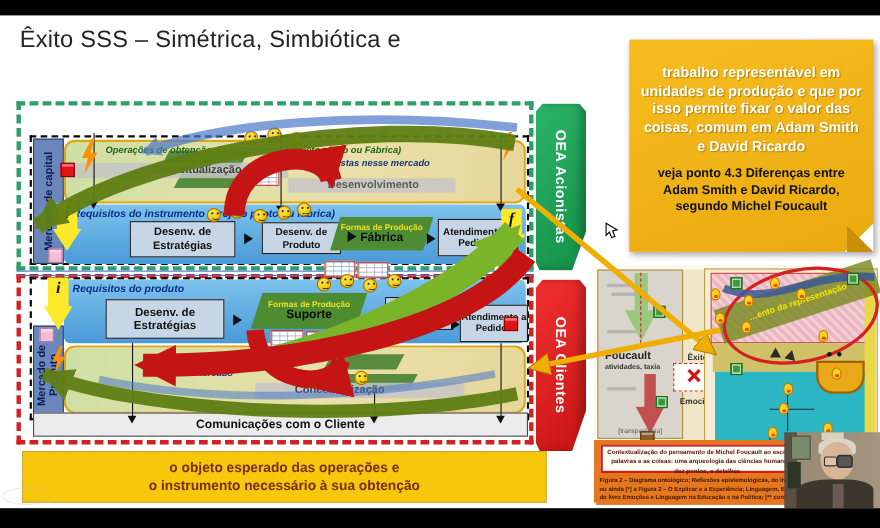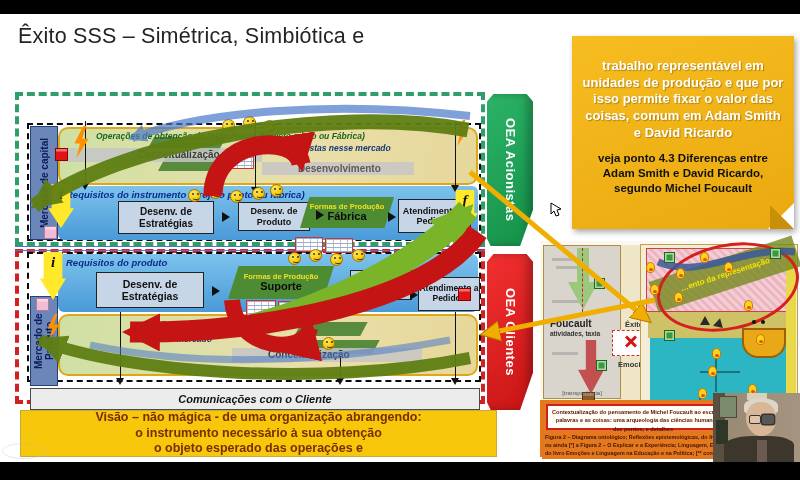--- a/index.html
+++ b/index.html
@@ -174,21 +174,21 @@
   <div class="band-g" style="left:58px;top:314px;width:420px;height:62px;"></div>
   <div class="greenband" style="left:298px;top:322px;width:66px;height:14px;"></div>
   <div class="greenband" style="left:310px;top:340px;width:66px;height:14px;"></div>
   <div class="ops" style="left:160px;top:319px;width:300px;">Operações de obtenção do Produto</div>
   <div class="grp" style="left:150px;top:334px;">nesse mercado</div>
   <div class="graystrip" style="left:232px;top:348px;width:190px;height:14px;"></div>
   <div class="lbl" style="left:268px;top:349px;">Conceitualização</div>
   <div class="mkt" style="left:30px;top:296px;width:26px;height:88px;">
     <span>Mercado de Produto</span>
   </div>
-  <div class="gray-bar" style="left:30px;top:388px;width:448px;height:20px;font-style:italic;">
+  <div class="gray-bar" style="left:30px;top:375px;width:448px;height:20px;">
     <span>Comunicações com o Cliente</span>
   </div>
 
   <div class="if" style="left:48px;top:184px;width:26px;height:44px;"><span>i</span></div>
   <div class="if" style="left:40px;top:252px;width:26px;height:48px;"><span>i</span></div>
   <div class="if" style="left:452px;top:190px;width:26px;height:42px;"><span>f</span></div>
 
   <div class="vline" style="left:85px;top:121px;height:62px;"></div>
   <div class="vline" style="left:255px;top:121px;height:66px;"></div>
   <div class="vline" style="left:455px;top:121px;height:64px;"></div>
@@ -259,23 +259,22 @@
   </svg>
 
   <div class="ribbon" style="left:487px;top:94px;width:46px;height:152px;background:linear-gradient(135deg,#2cb468,#149048);">
     <span>OEA Acionistas</span>
   </div>
   <div class="ribbon" style="left:487px;top:254px;width:46px;height:156px;background:linear-gradient(135deg,#f23030,#c81414);">
     <span>OEA Clientes</span>
   </div>
 
   <div class="banner">
-    <div>Visão – não mágica - de uma organização abrangendo:</div>
+    <div>o objeto esperado das operações e</div>
     <div>o instrumento necessário à sua obtenção</div>
-    <div>o objeto esperado das operações e</div>
   </div>
 
   <div class="f2panel" style="left:540px;top:241px;width:206px;height:216px;background:#fbf8ef;"></div>
   <div class="f2panel" style="left:617px;top:245px;width:26px;height:212px;background:#efe6c8;"></div>
   <div class="f2panel" style="left:543px;top:245px;width:78px;height:154px;background:#d9d5cc;border:1.5px solid #b09040;"></div>
   <div class="ghost" style="left:552px;top:258px;width:28px;height:3px;"></div>
   <div class="ghost" style="left:556px;top:266px;width:22px;height:3px;"></div>
   <div class="ghost" style="left:552px;top:300px;width:30px;height:3px;"></div>
   <div class="ghost" style="left:552px;top:352px;width:26px;height:3px;"></div>
   <div class="abs" style="left:568px;top:248px;width:30px;height:62px;background:#9cc87e;clip-path:polygon(30% 0,70% 0,70% 55%,100% 55%,50% 100%,0 55%,30% 55%);"></div>

